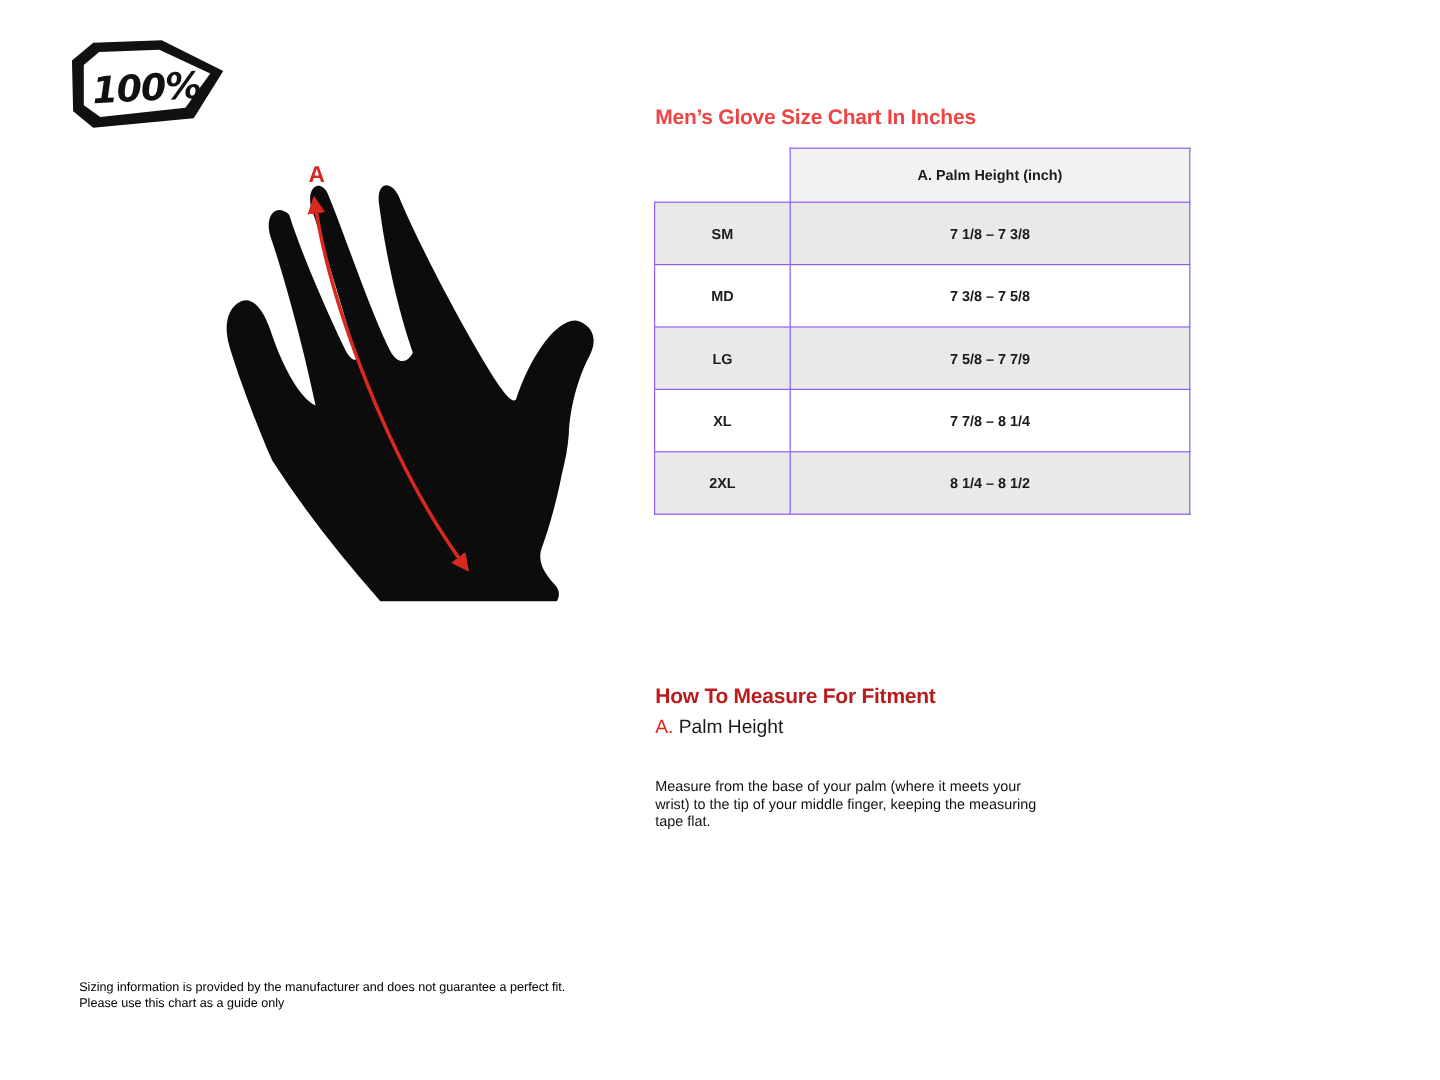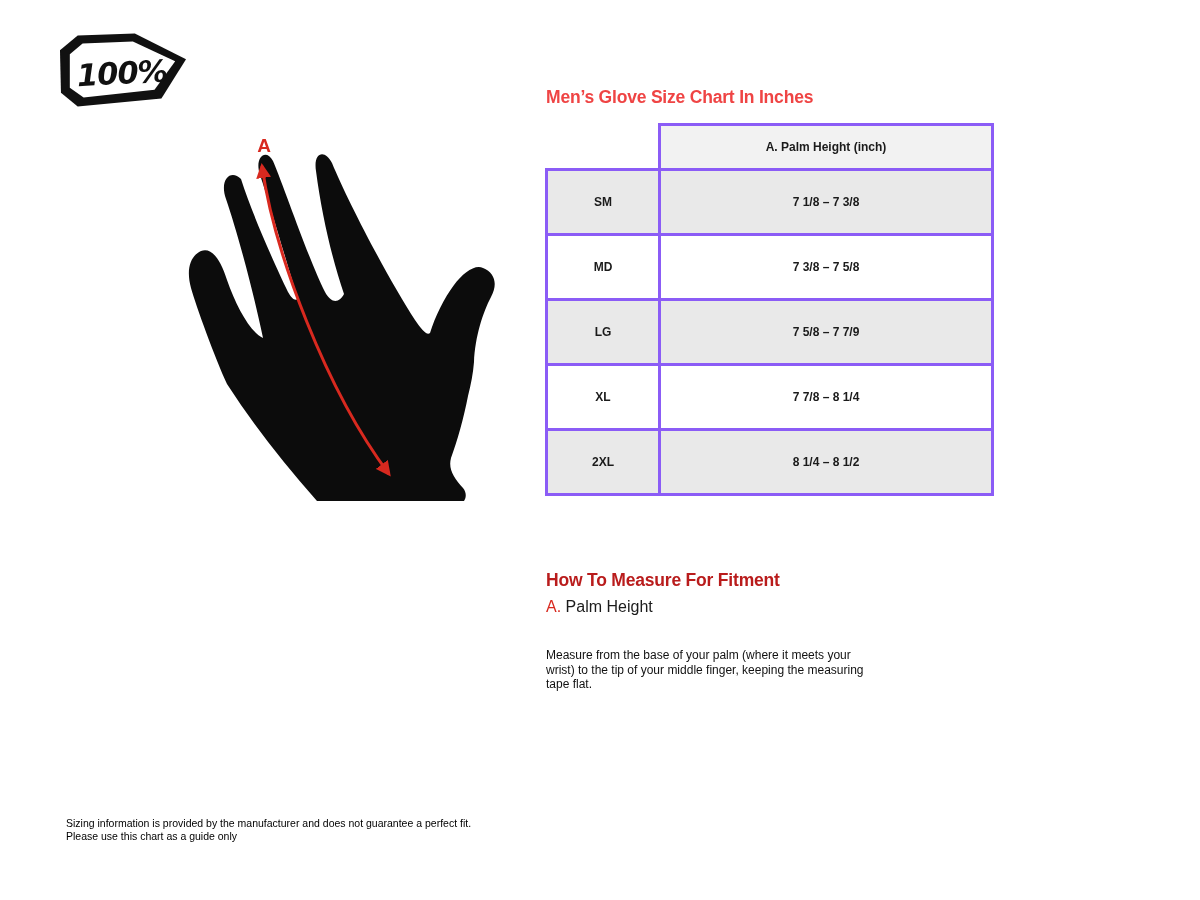--- a/index.html
+++ b/index.html
@@ -17,23 +17,23 @@
   
   .chart-title {
     left: 546px; top: 87px;
     font-size: 17.5px; font-weight: bold; letter-spacing: -0.2px; color: #ef4444;
   }
   .size-table-wrap { left: 545px; top: 123px; }
   table.size-table {
     border-collapse: collapse; table-layout: fixed; width: 446px;
     font-size: 12px; font-weight: bold; color: #1b1b1b; text-align: center;
   }
-  table.size-table th, table.size-table td { border: 3px solid #8b5cf6; padding: 0; }
+  table.size-table th, table.size-table td { border: 1px solid #8b5cf6; padding: 0; }
   table.size-table thead tr { height: 45px; }
-  table.size-table tbody tr { height: 65px; }
+  table.size-table tbody tr { height: 52px; }
   table.size-table th.corner-cell { border: none; background: #ffffff; }
   table.size-table th.header-cell { background: #f2f2f2; font-weight: bold; }
   table.size-table tbody tr:nth-child(odd) { background: #e9e9e9; }
   table.size-table tbody tr:nth-child(even) { background: #ffffff; }
 
   
   .measure-title {
     left: 546px; top: 570px;
     font-size: 17.5px; font-weight: bold; letter-spacing: -0.2px; color: #b91c1c;
   }

